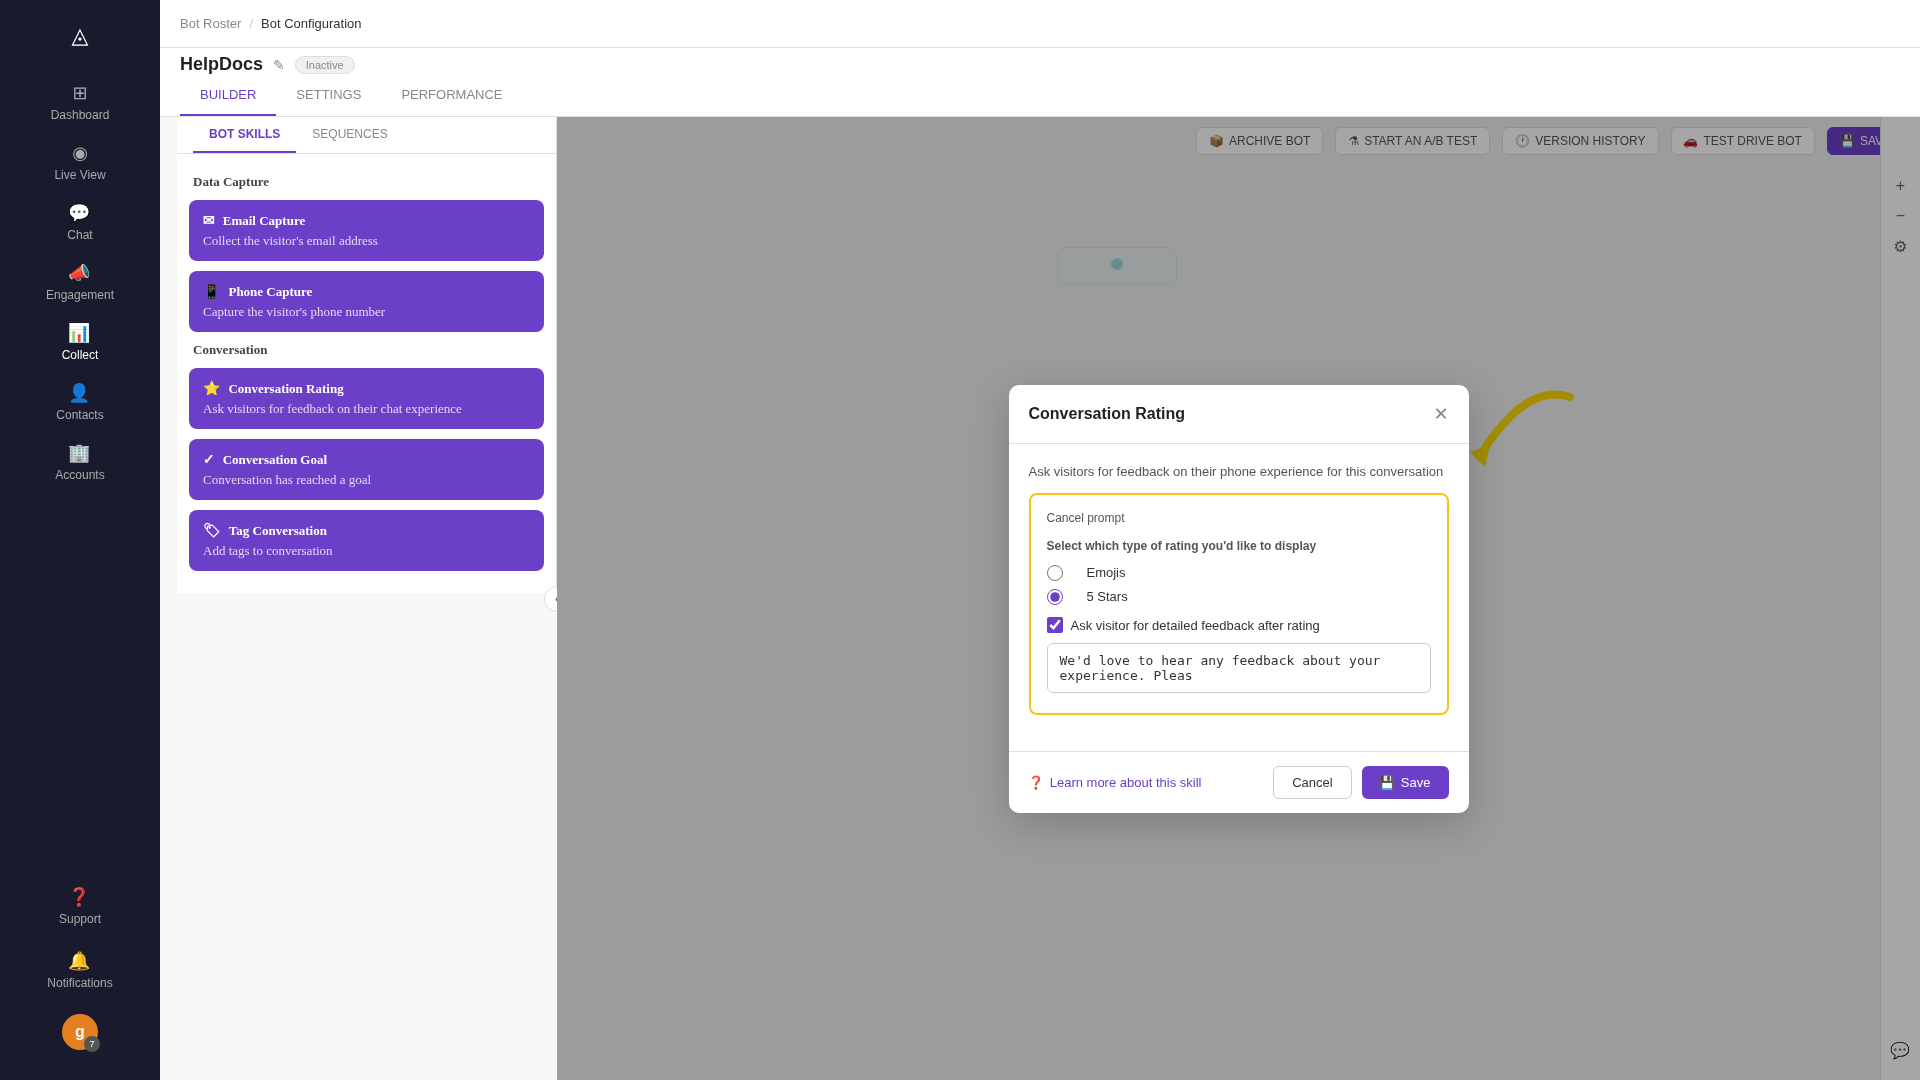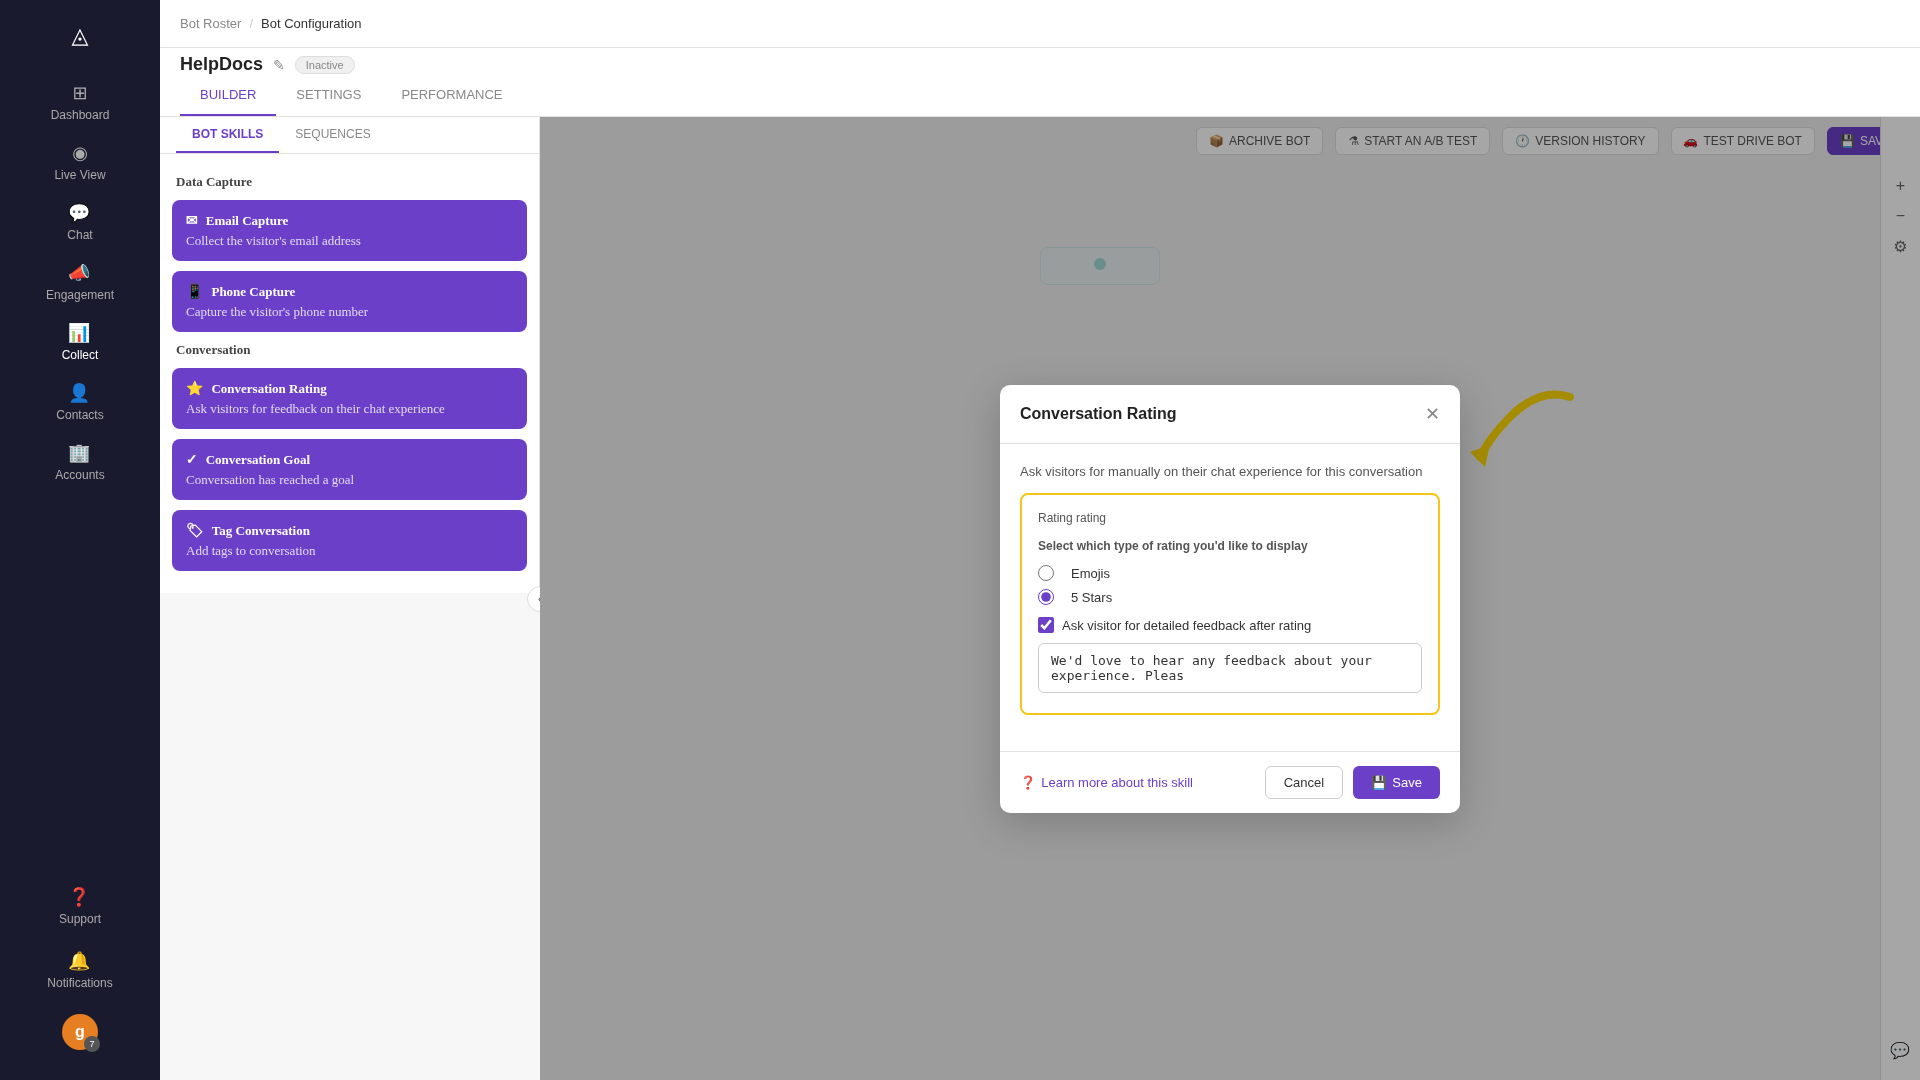--- a/index.html
+++ b/index.html
@@ -172,21 +172,21 @@
     .highlighted-box {
       border: 2px solid #f5c518; border-radius: 8px; padding: 16px;
       margin-bottom: 16px;
     }
     .field-label { font-size: 12px; color: #555; margin-bottom: 6px; }
     .text-input {
       width: 100%; border: 1px solid #ccc; border-radius: 6px;
       padding: 9px 12px; font-size: 13px; color: #333; outline: none;
     }
     .radio-group { margin: 12px 0 0; display: flex; flex-direction: column; gap: 8px; }
-    .radio-row { display: flex; align-items: flex-end; gap: 17px; font-size: 13px; color: #333; }
+    .radio-row { display: flex; align-items: center; gap: 24px; font-size: 13px; color: #333; }
     .radio-input { accent-color: #6c3fc8; width: 16px; height: 16px; cursor: pointer; }
     .checkbox-row { display: flex; align-items: flex-end; gap: 8px; font-size: 13px; color: #333; margin: 12px 0 10px; }
     .checkbox-input { accent-color: #6c3fc8; width: 16px; height: 16px; cursor: pointer; }
     .section-title-sm { font-size: 12px; color: #555; margin-bottom: 6px; font-weight: bold; }
     .textarea-input {
       width: 100%; border: 1px solid #ccc; border-radius: 6px;
       padding: 9px 12px; font-size: 13px; color: #333; resize: none; min-height: 50px;
       outline: none;
     }
 
@@ -278,21 +278,21 @@
   </div>
 
   <div class="tabs-row">
     <div class="tab active">BUILDER</div>
     <div class="tab">SETTINGS</div>
     <div class="tab">PERFORMANCE</div>
   </div>
 
   <div class="builder-area">
 
-    <div class="left-panel-wrap" style="position:relative;">
+    <div class="left-panel-wrap" style="position:relative;padding-left:17px;">
       <div class="left-panel">
         <div class="skill-tabs">
           <div class="skill-tab active">BOT SKILLS</div>
           <div class="skill-tab">SEQUENCES</div>
         </div>
         <div class="skill-list">
           <div class="skill-section-title">Data Capture</div>
           <div class="skill-card">
             <div class="skill-card-header">
               <span class="icon">✉</span>
@@ -381,23 +381,23 @@
         </svg>
       </div>
 
       <div class="modal-overlay">
         <div class="modal">
           <div class="modal-header">
             <span class="modal-title">Conversation Rating</span>
             <button class="modal-close">✕</button>
           </div>
           <div class="modal-body">
-            <p class="modal-desc">Ask visitors for manually on their chat experience for this conversation</p>
+            <p class="modal-desc">Ask visitors for feedback on their phone experience for this conversation</p>
             <div class="highlighted-box">
-              <div class="field-label">Rating rating</div>
+              <div class="field-label">Cancel prompt</div>
               <div class="section-title-sm" style="margin-top:14px;">Select which type of rating you'd like to display</div>
               <div class="radio-group">
                 <label class="radio-row">
                   <input type="radio" class="radio-input" name="rating-type" style="">
                   <span>Emojis</span>
                 </label>
                 <label class="radio-row">
                   <input type="radio" class="radio-input" name="rating-type" checked="" style="">
                   <span>5 Stars</span>
                 </label>

